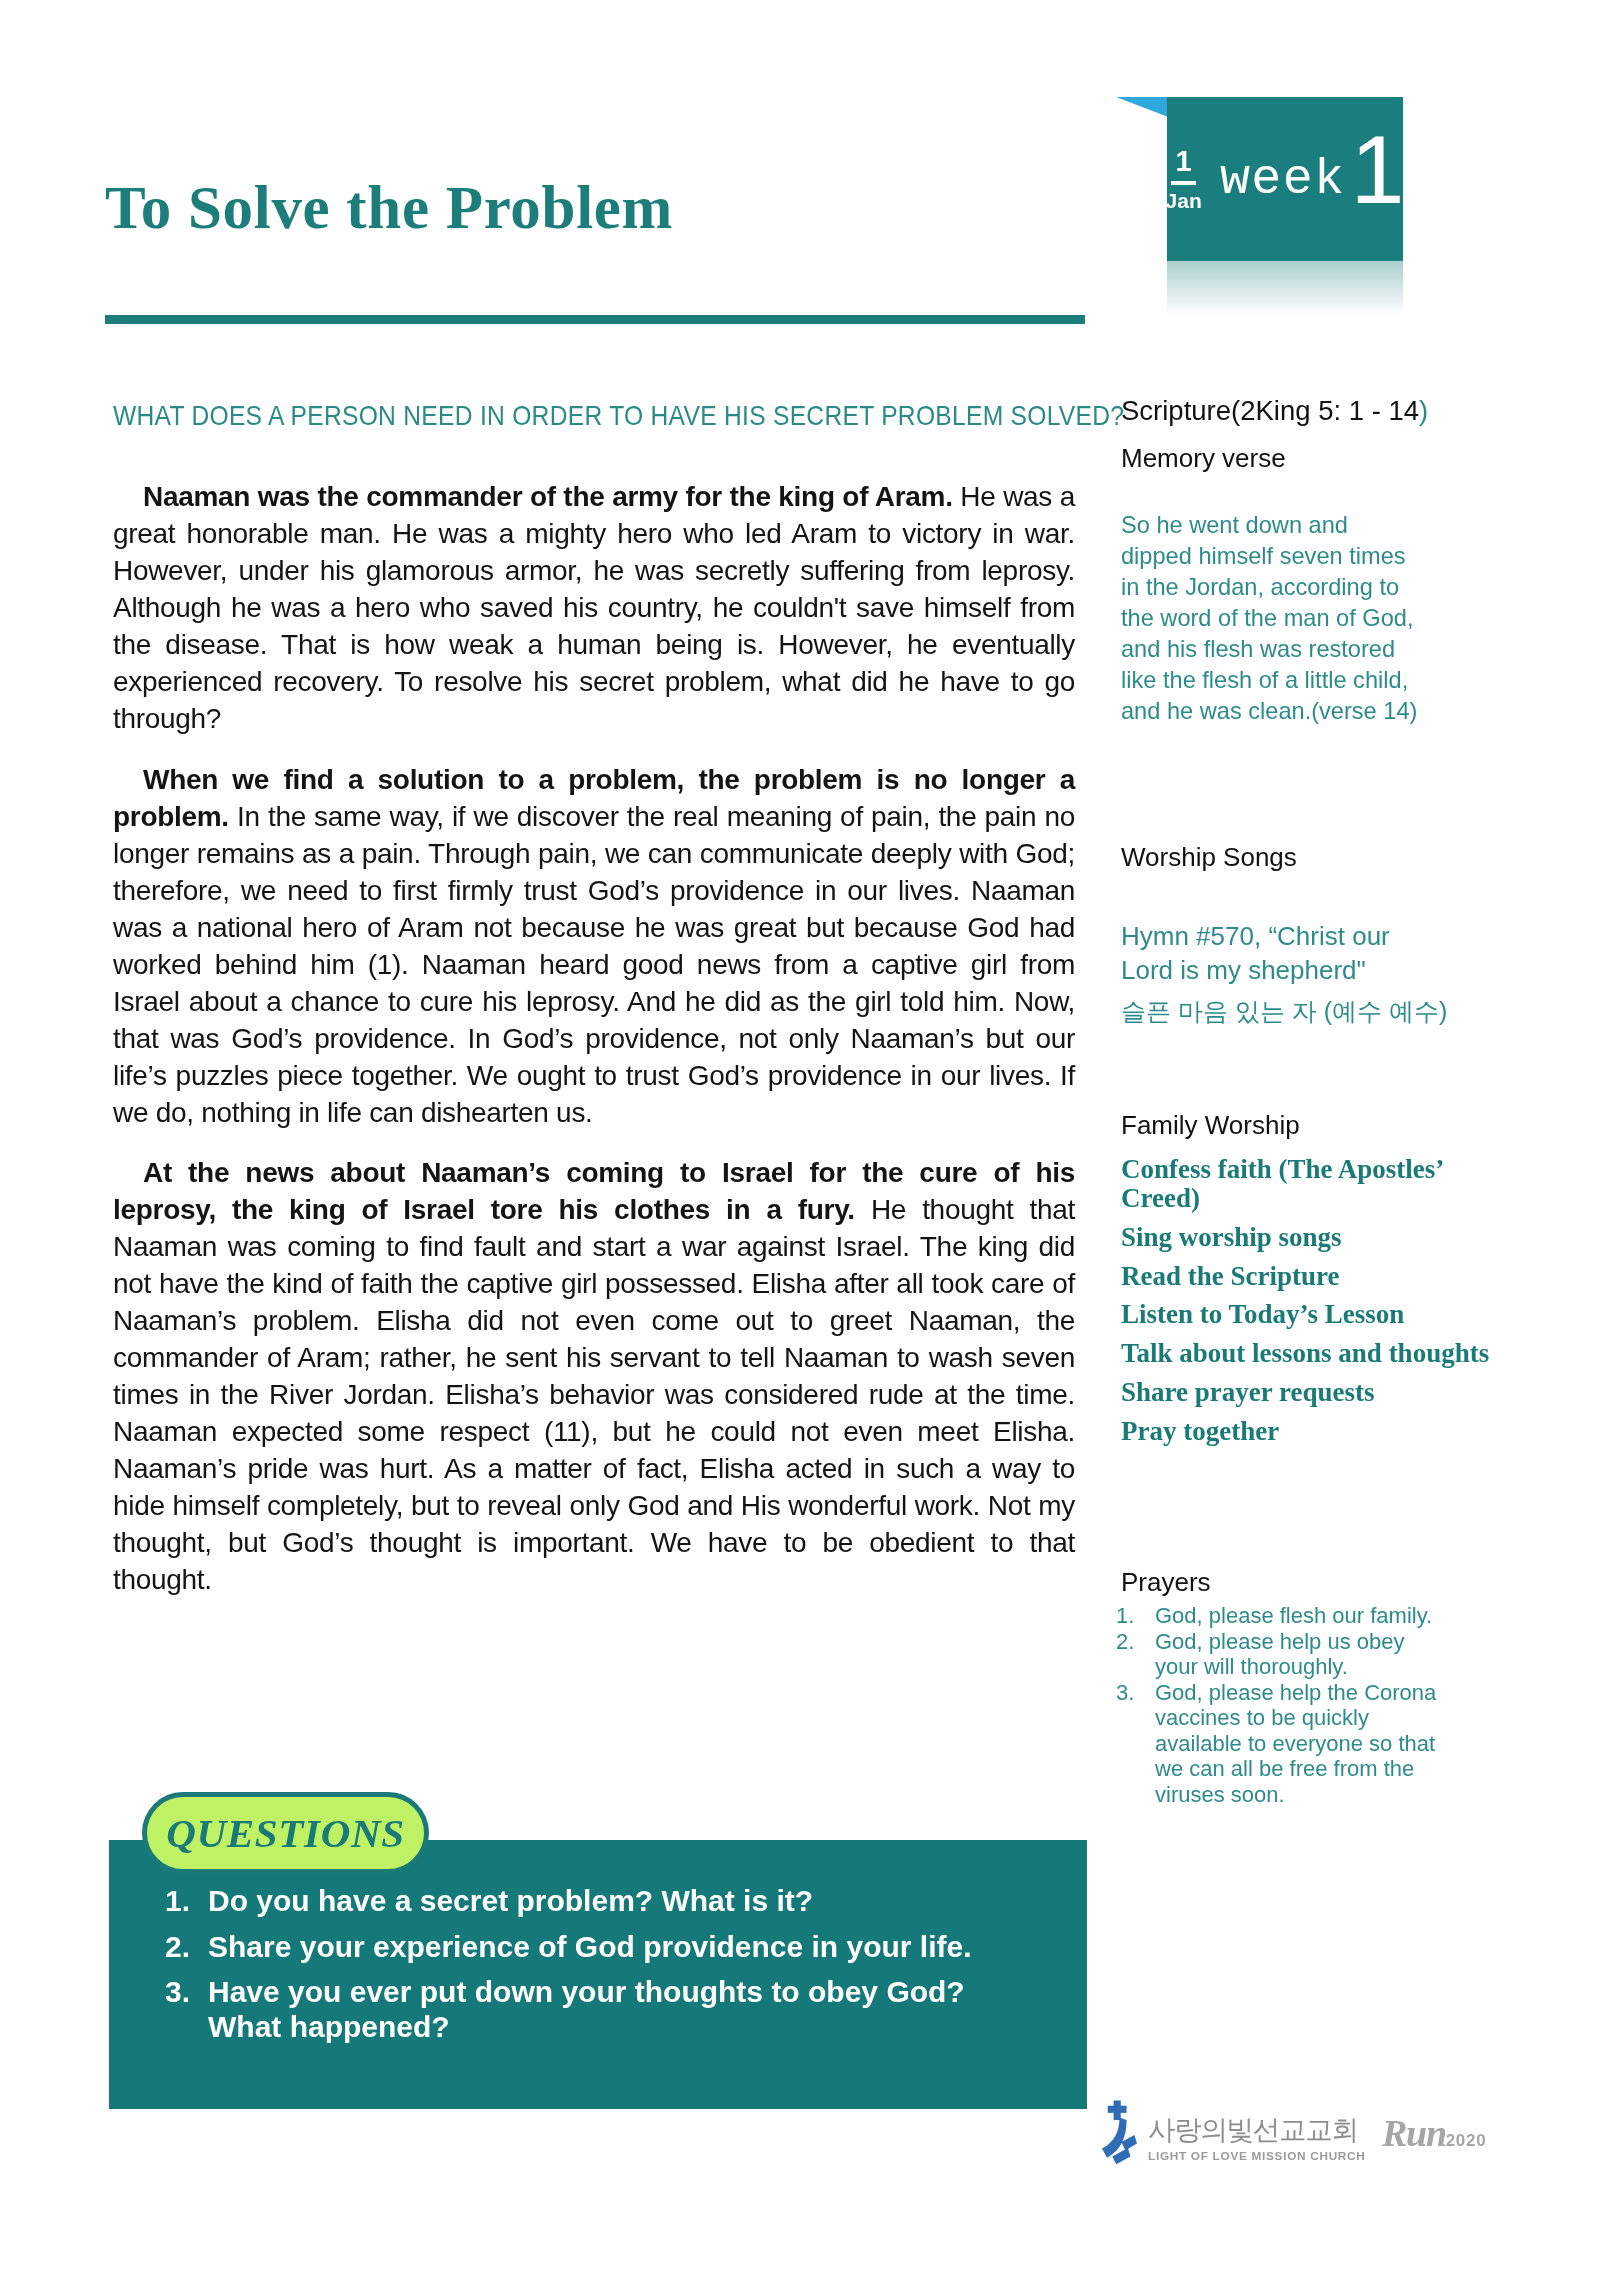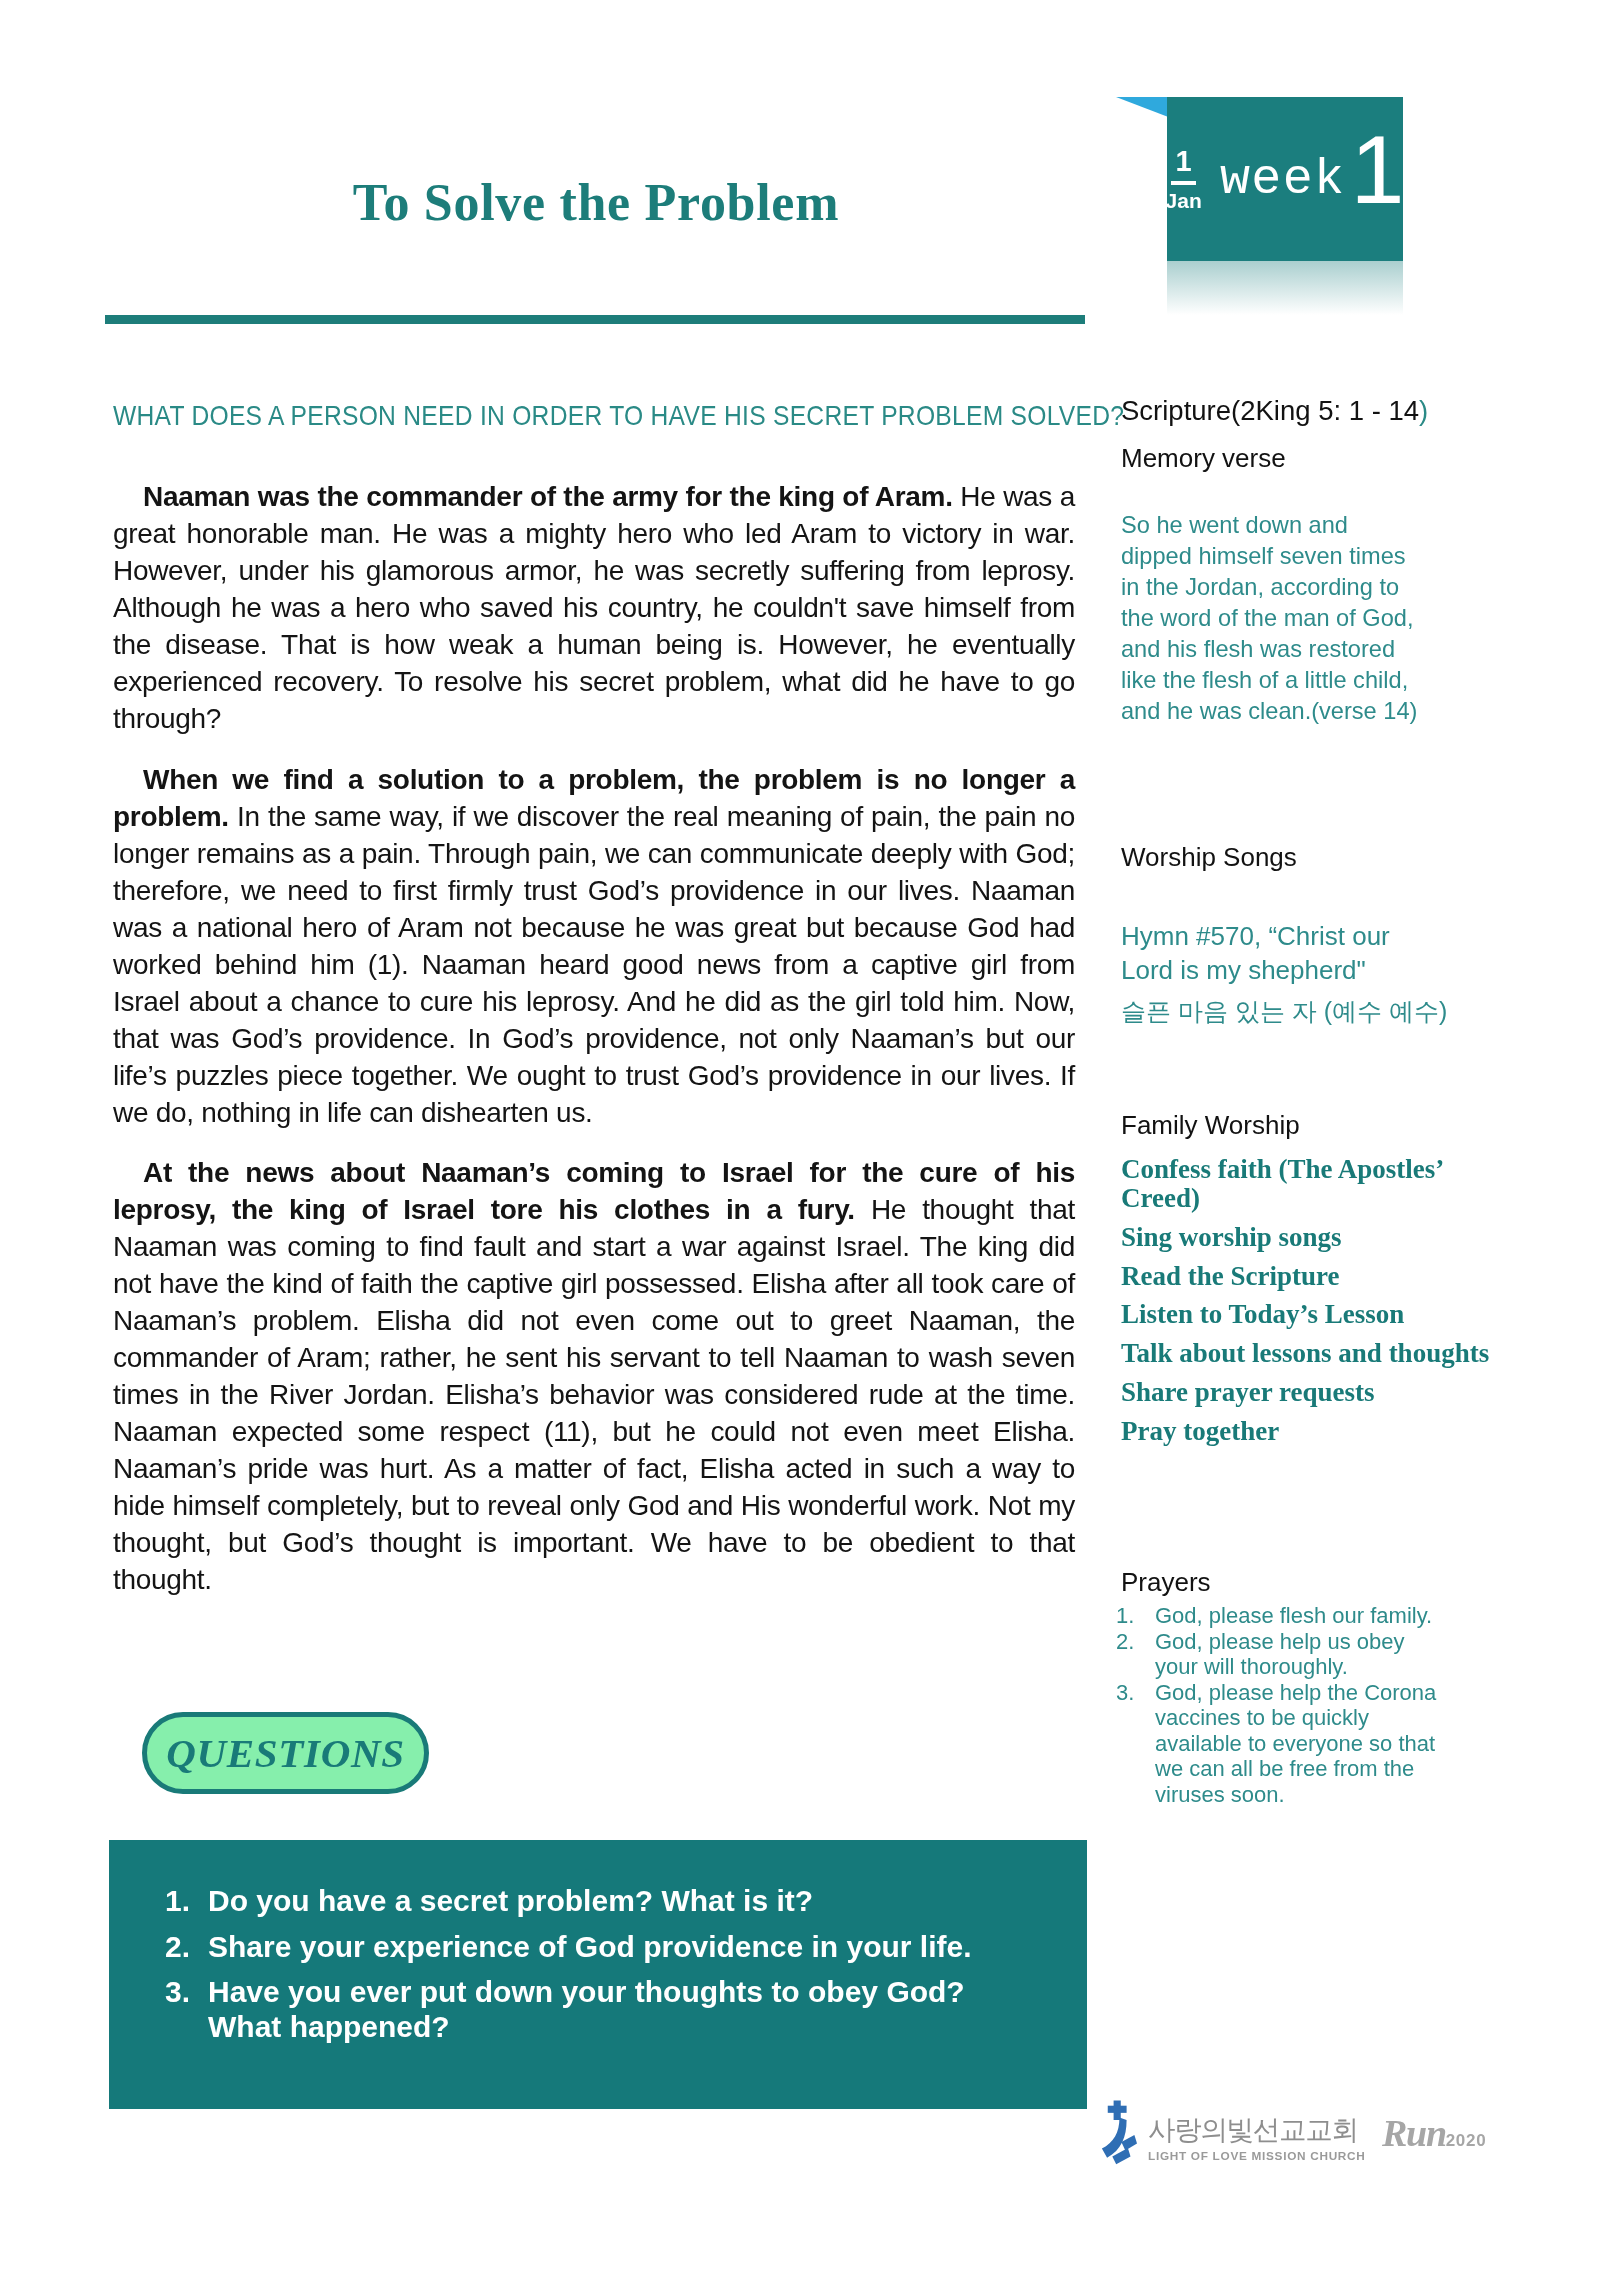--- a/index.html
+++ b/index.html
@@ -7,23 +7,23 @@
   body {
     width:1623px; height:2295px; position:relative;
     font-family:"Liberation Sans", sans-serif;
     color:#141414;
   }
   .abs { position:absolute; }
 
   
   .doc-title {
     left:105px; top:173px; width:982px;
-    text-align:center;
+    text-align:left;
     font-family:"Liberation Serif", serif;
-    font-weight:700; font-size:52px; letter-spacing:0.7px;
+    font-weight:700; font-size:61px; letter-spacing:0.7px;
     color:#1d7d7a;
   }
   .title-rule {
     left:105px; top:315px; width:980px; height:9.2px;
     background:#1d7d7a;
   }
   .badge-fold {
     left:1116px; top:97px; width:51px; height:19.6px;
     background:#2fa9dd;
     clip-path:polygon(0 0, 100% 0, 100% 100%);
@@ -56,22 +56,22 @@
     text-align:justify; text-indent:30px; margin:0 0 23.6px 0;
   }
   .body-copy b { font-weight:700; }
 
   
   .questions-banner {
     left:109px; top:1840px; width:978px; height:269px;
     background:#15797a;
   }
   .questions-pill {
-    left:142px; top:1712px; width:287px; height:82px;
-    background:#86efac; border:5.9px solid #197a78; border-radius:42px;
+    left:142px; top:1792px; width:287px; height:82px;
+    background:#bef264; border:5.9px solid #197a78; border-radius:42px;
     display:flex; align-items:center; justify-content:center;
     z-index:3;
   }
   .questions-pill .pill-label {
     font-family:"Liberation Serif", serif; font-style:italic; font-weight:700;
     font-size:41px; letter-spacing:0.7px; color:#197a78;
   }
   .questions-list { padding:43px 46px 0 56px; }
   .questions-list .q-item {
     display:flex; color:#ffffff; font-weight:700;

